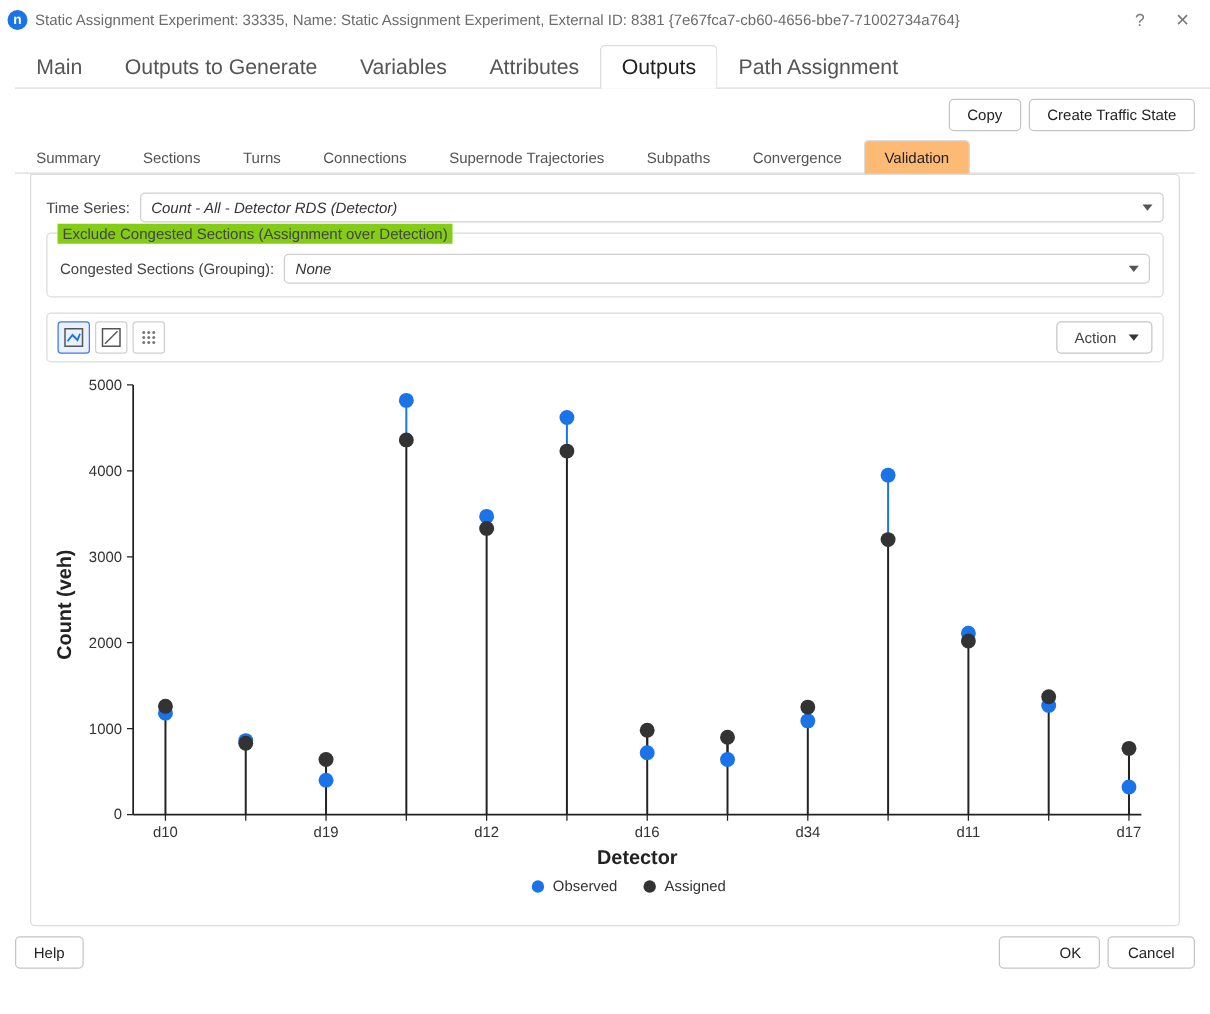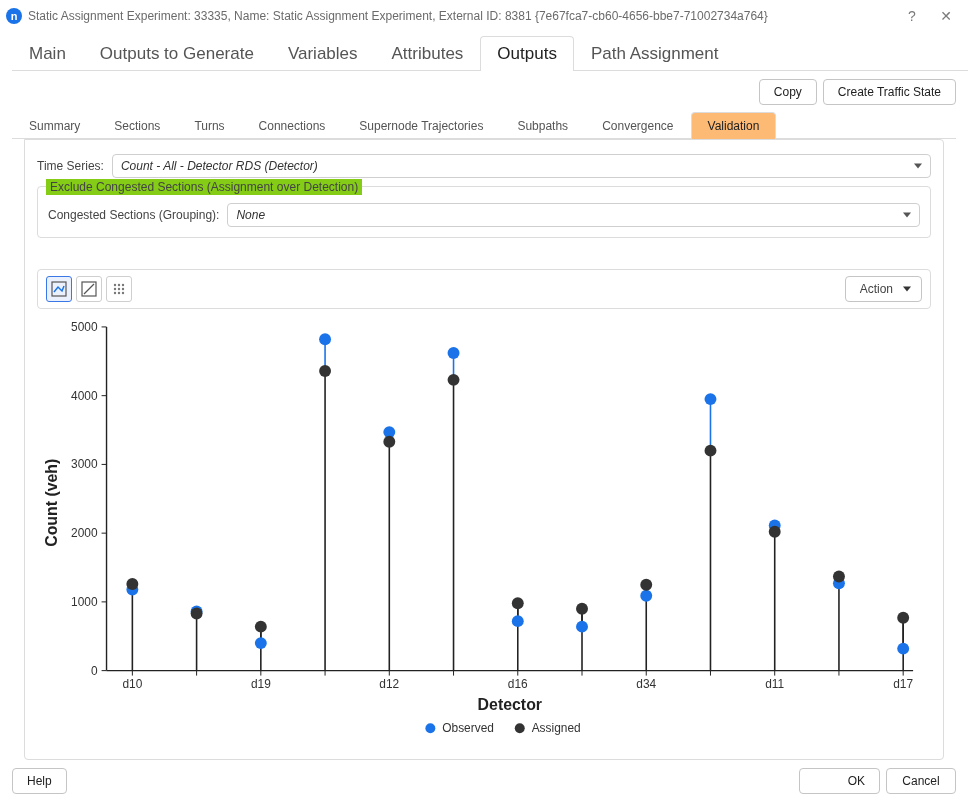--- a/index.html
+++ b/index.html
@@ -161,21 +161,21 @@
   }
 
   
   .chart-toolbar {
     border: 1px solid #dcdcdc;
     border-radius: 4px;
     padding: 6px 8px;
     display: flex;
     align-items: flex-start;
     justify-content: space-between;
-    margin-top: 21px;
+    margin-top: 2px;
   }
   .toolbar-left { display: flex; gap: 4px; }
   .tool-icon {
     width: 26px; height: 26px;
     border: 1px solid #cfcfcf;
     border-radius: 3px;
     display: inline-flex;
     align-items: center; justify-content: center;
   }
   .tool-icon.selected {

